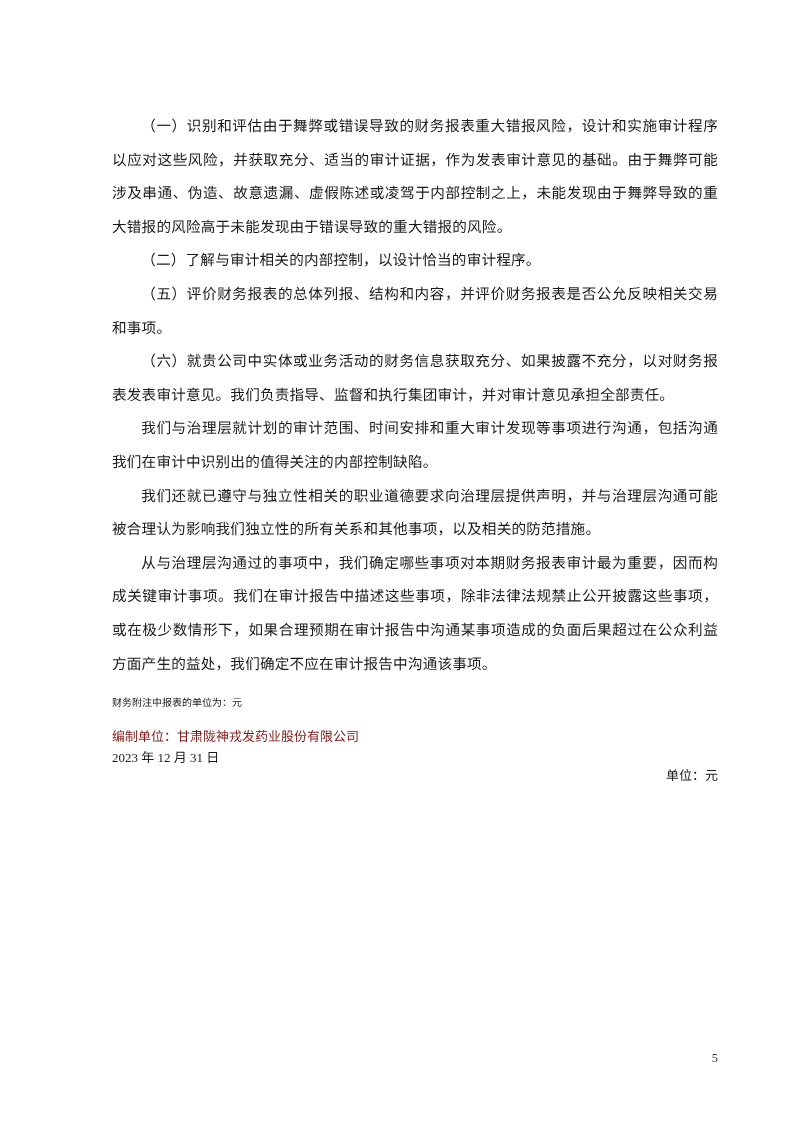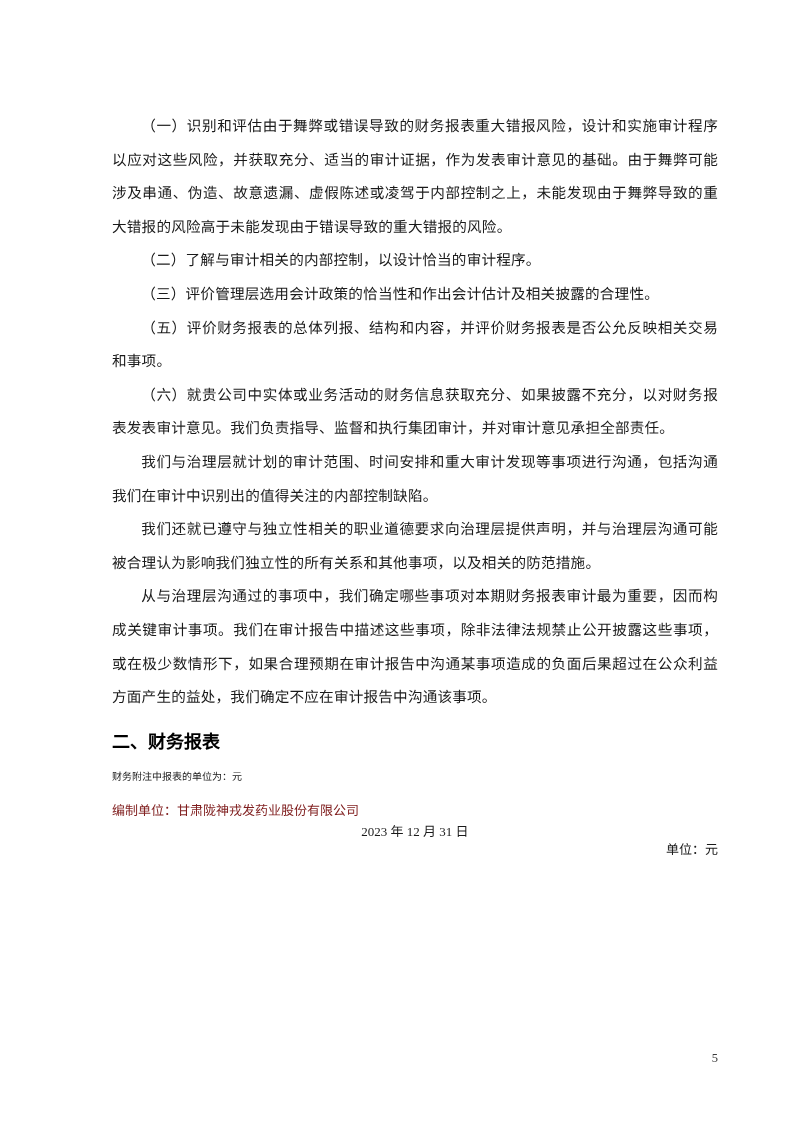--- a/index.html
+++ b/index.html
@@ -52,21 +52,21 @@
   .prepared-line {
     margin: 18px 0 0 0;
     font-size: 13px;
     line-height: 16px;
     color: #7f1d1d;
   }
   .date-line {
     margin: 5px 0 0 0;
     font-size: 13px;
     line-height: 16px;
-    text-align: center;
+    text-align: left;
     color: #1a1a1a;
   }
   .unit-line {
     margin: 2px 0 0 0;
     font-size: 13px;
     line-height: 16px;
     text-align: right;
     color: #1a1a1a;
   }
   .page-number {
@@ -79,29 +79,27 @@
   }
 </style>
 </head>
 <body>
 
 <div class="page">
 
   <main class="body-text">
     <p class="para">（一）识别和评估由于舞弊或错误导致的财务报表重大错报风险，设计和实施审计程序以应对这些风险，并获取充分、适当的审计证据，作为发表审计意见的基础。由于舞弊可能涉及串通、伪造、故意遗漏、虚假陈述或凌驾于内部控制之上，未能发现由于舞弊导致的重大错报的风险高于未能发现由于错误导致的重大错报的风险。</p>
     <p class="para">（二）了解与审计相关的内部控制，以设计恰当的审计程序。</p>
-    <p class="para">（三）评价管理层选用会计政策的恰当性和作出会计估计及相关披露的合理性。</p>
     <p class="para">（五）评价财务报表的总体列报、结构和内容，并评价财务报表是否公允反映相关交易和事项。</p>
     <p class="para">（六）就贵公司中实体或业务活动的财务信息获取充分、如果披露不充分，以对财务报表发表审计意见。我们负责指导、监督和执行集团审计，并对审计意见承担全部责任。</p>
     <p class="para">我们与治理层就计划的审计范围、时间安排和重大审计发现等事项进行沟通，包括沟通我们在审计中识别出的值得关注的内部控制缺陷。</p>
     <p class="para">我们还就已遵守与独立性相关的职业道德要求向治理层提供声明，并与治理层沟通可能被合理认为影响我们独立性的所有关系和其他事项，以及相关的防范措施。</p>
     <p class="para">从与治理层沟通过的事项中，我们确定哪些事项对本期财务报表审计最为重要，因而构成关键审计事项。我们在审计报告中描述这些事项，除非法律法规禁止公开披露这些事项，或在极少数情形下，如果合理预期在审计报告中沟通某事项造成的负面后果超过在公众利益方面产生的益处，我们确定不应在审计报告中沟通该事项。</p>
   </main>
 
-  <h2 class="section-heading">二、财务报表</h2>
 
   <p class="unit-note">财务附注中报表的单位为：元</p>
 
 
   <p class="prepared-line"><span>编制单位：</span><span>甘肃陇神戎发药业股份有限公司</span></p>
 
   <p class="date-line">2023 年 12 月 31 日</p>
 
   <p class="unit-line">单位：元</p>
 

